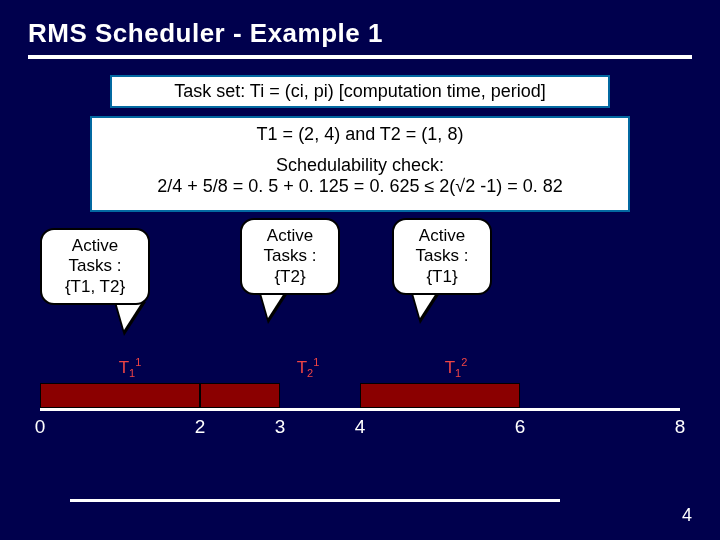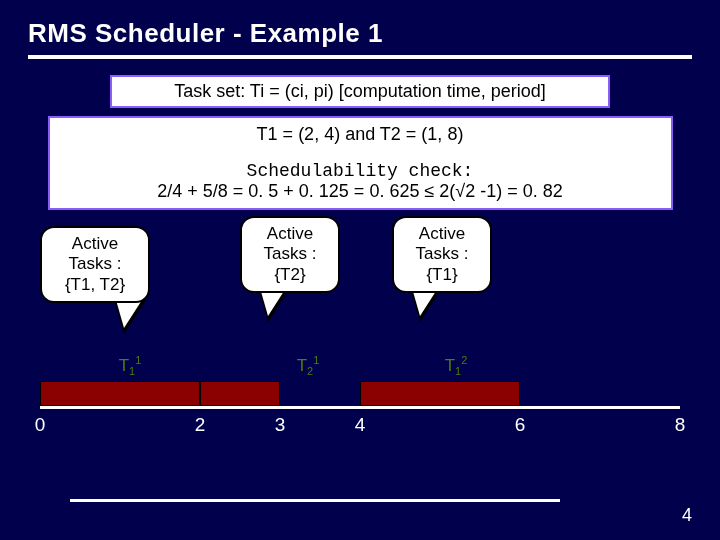--- a/index.html
+++ b/index.html
@@ -24,32 +24,32 @@
     font-size: 26px;
     font-weight: bold;
     letter-spacing: 0.5px;
   }
   .rule-top {
     height: 4px;
     background: #fff;
     margin: 6px 0 16px 0;
   }
   .box {
-    border: 2px solid #8b5cf6;
+    border: 2px solid #0369a1;
     background: #fff;
     color: #000;
     text-align: center;
     padding: 4px 8px;
     font-size: 18px;
     margin: 0 auto;
   }
   .box1 { width: 500px; }
   .gap { height: 8px; }
-  .box2 { width: 625px; padding-top: 6px; padding-bottom: 6px; }
-  .box2 .line2 { margin-top: 16px; font-family: Liberation Mono, monospace; }
+  .box2 { width: 540px; padding-top: 6px; padding-bottom: 13px; }
+  .box2 .line2 { margin-top: 10px; }
 
   .chart-area {
     position: relative;
     width: 640px;
     height: 240px;
     margin: 16px auto 0 auto;
   }
   
   .callout {
     position: absolute;
@@ -95,21 +95,21 @@
     position: absolute;
     top: 155px;
     height: 25px;
     background: #8b0000;
     border: 1px solid #000;
     z-index: 2;
   }
   .bar-label {
     position: absolute;
     top: 130px;
-    color: #4d7c0f;
+    color: #ef4444;
     font-size: 17px;
     text-align: center;
     width: 60px;
     z-index: 3;
   }
   .bar-label sub, .bar-label sup {
     font-size: 11px;
   }
   .tick-label {
     position: absolute;

